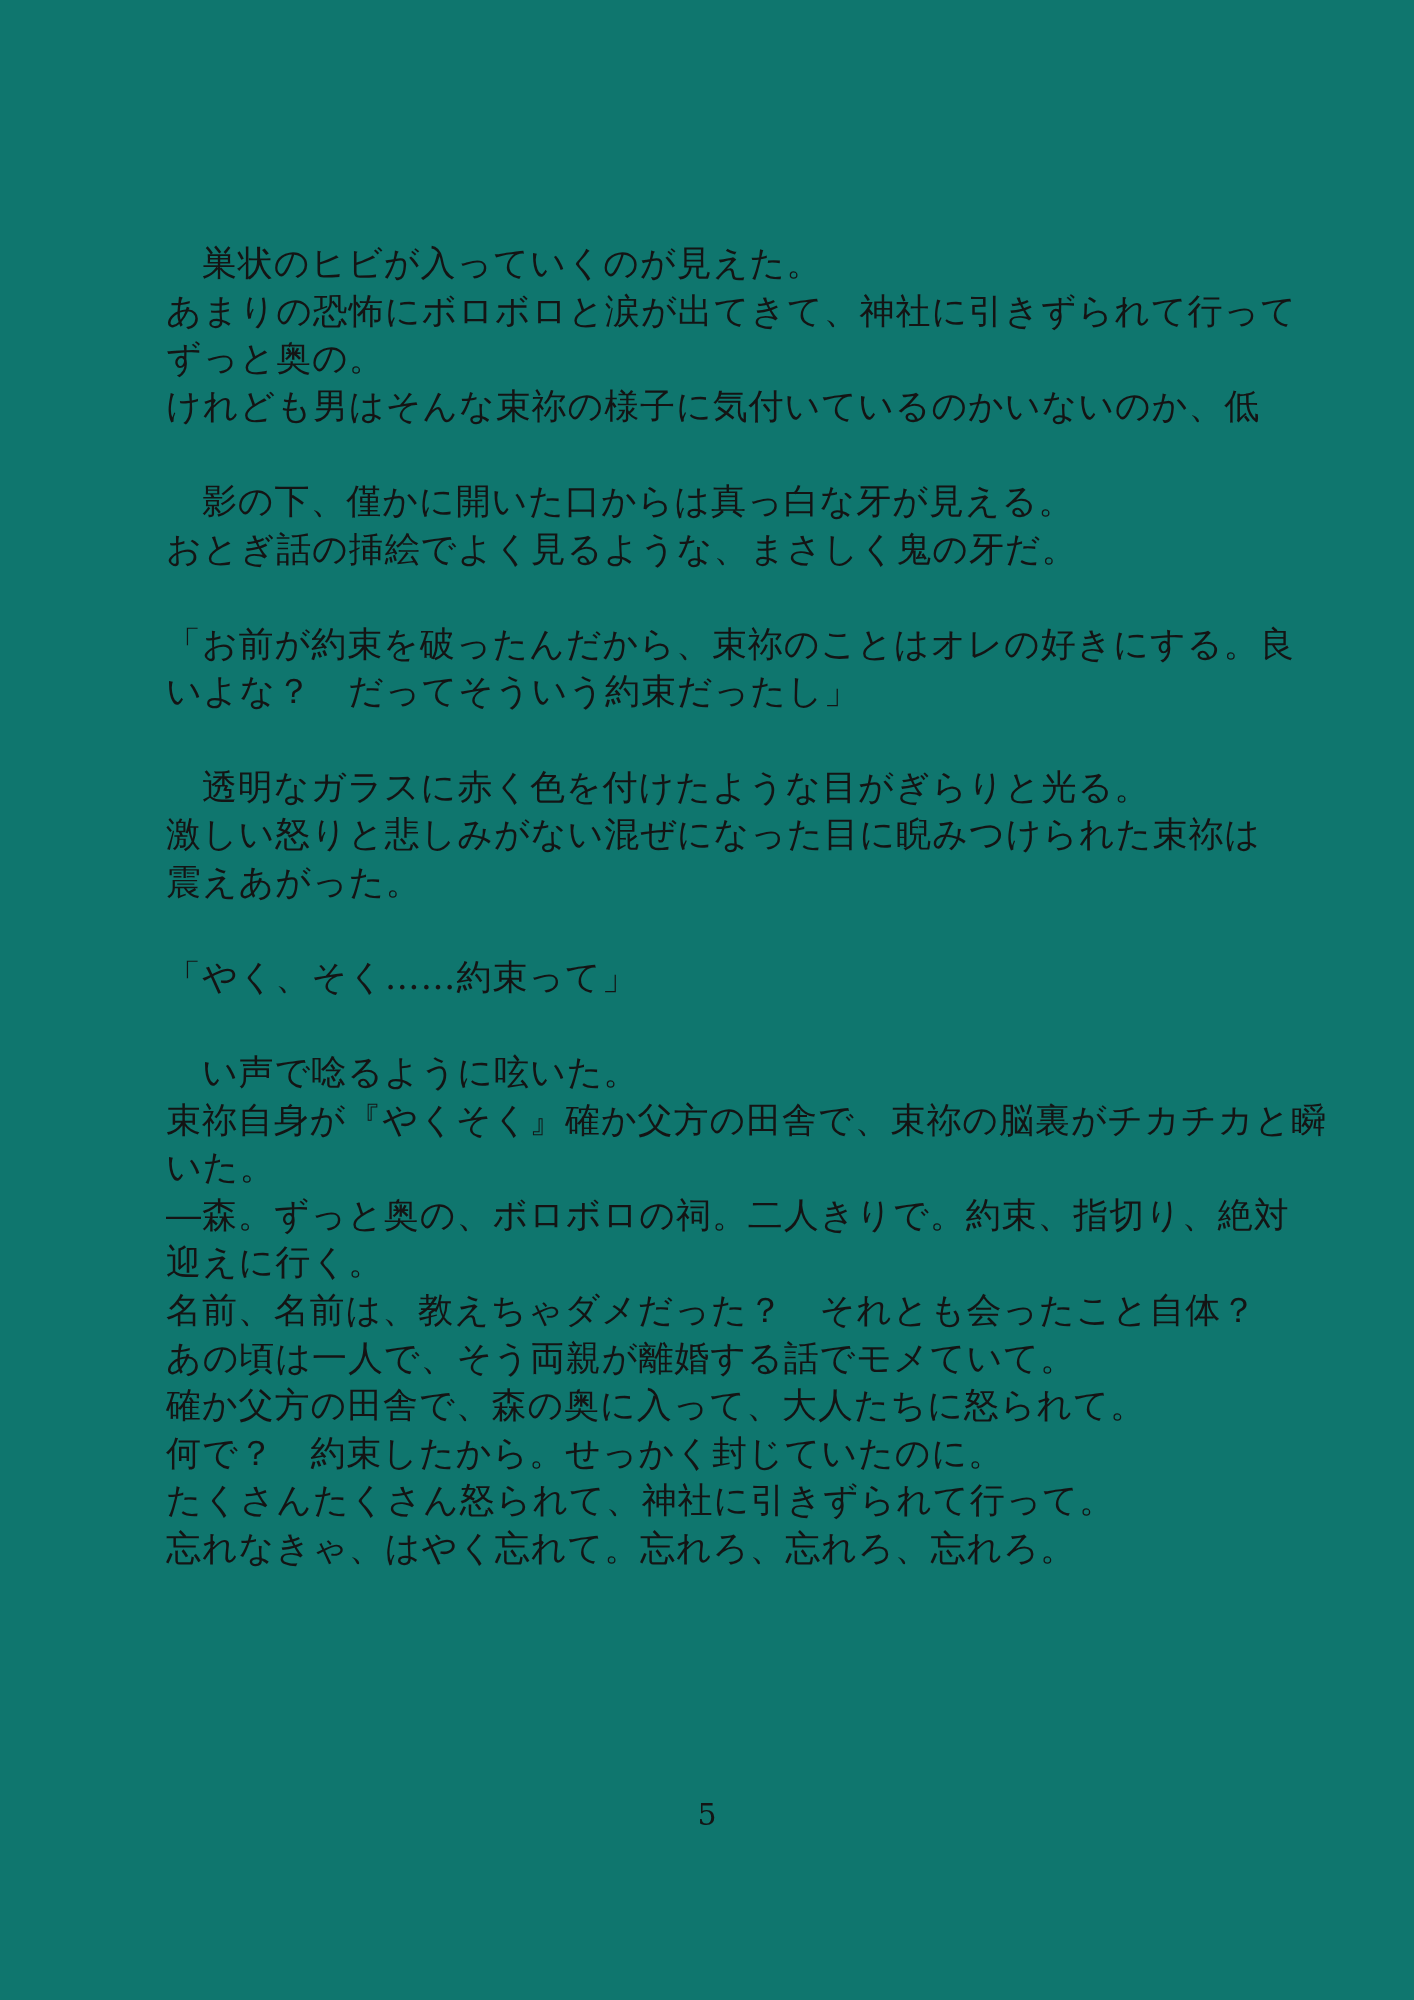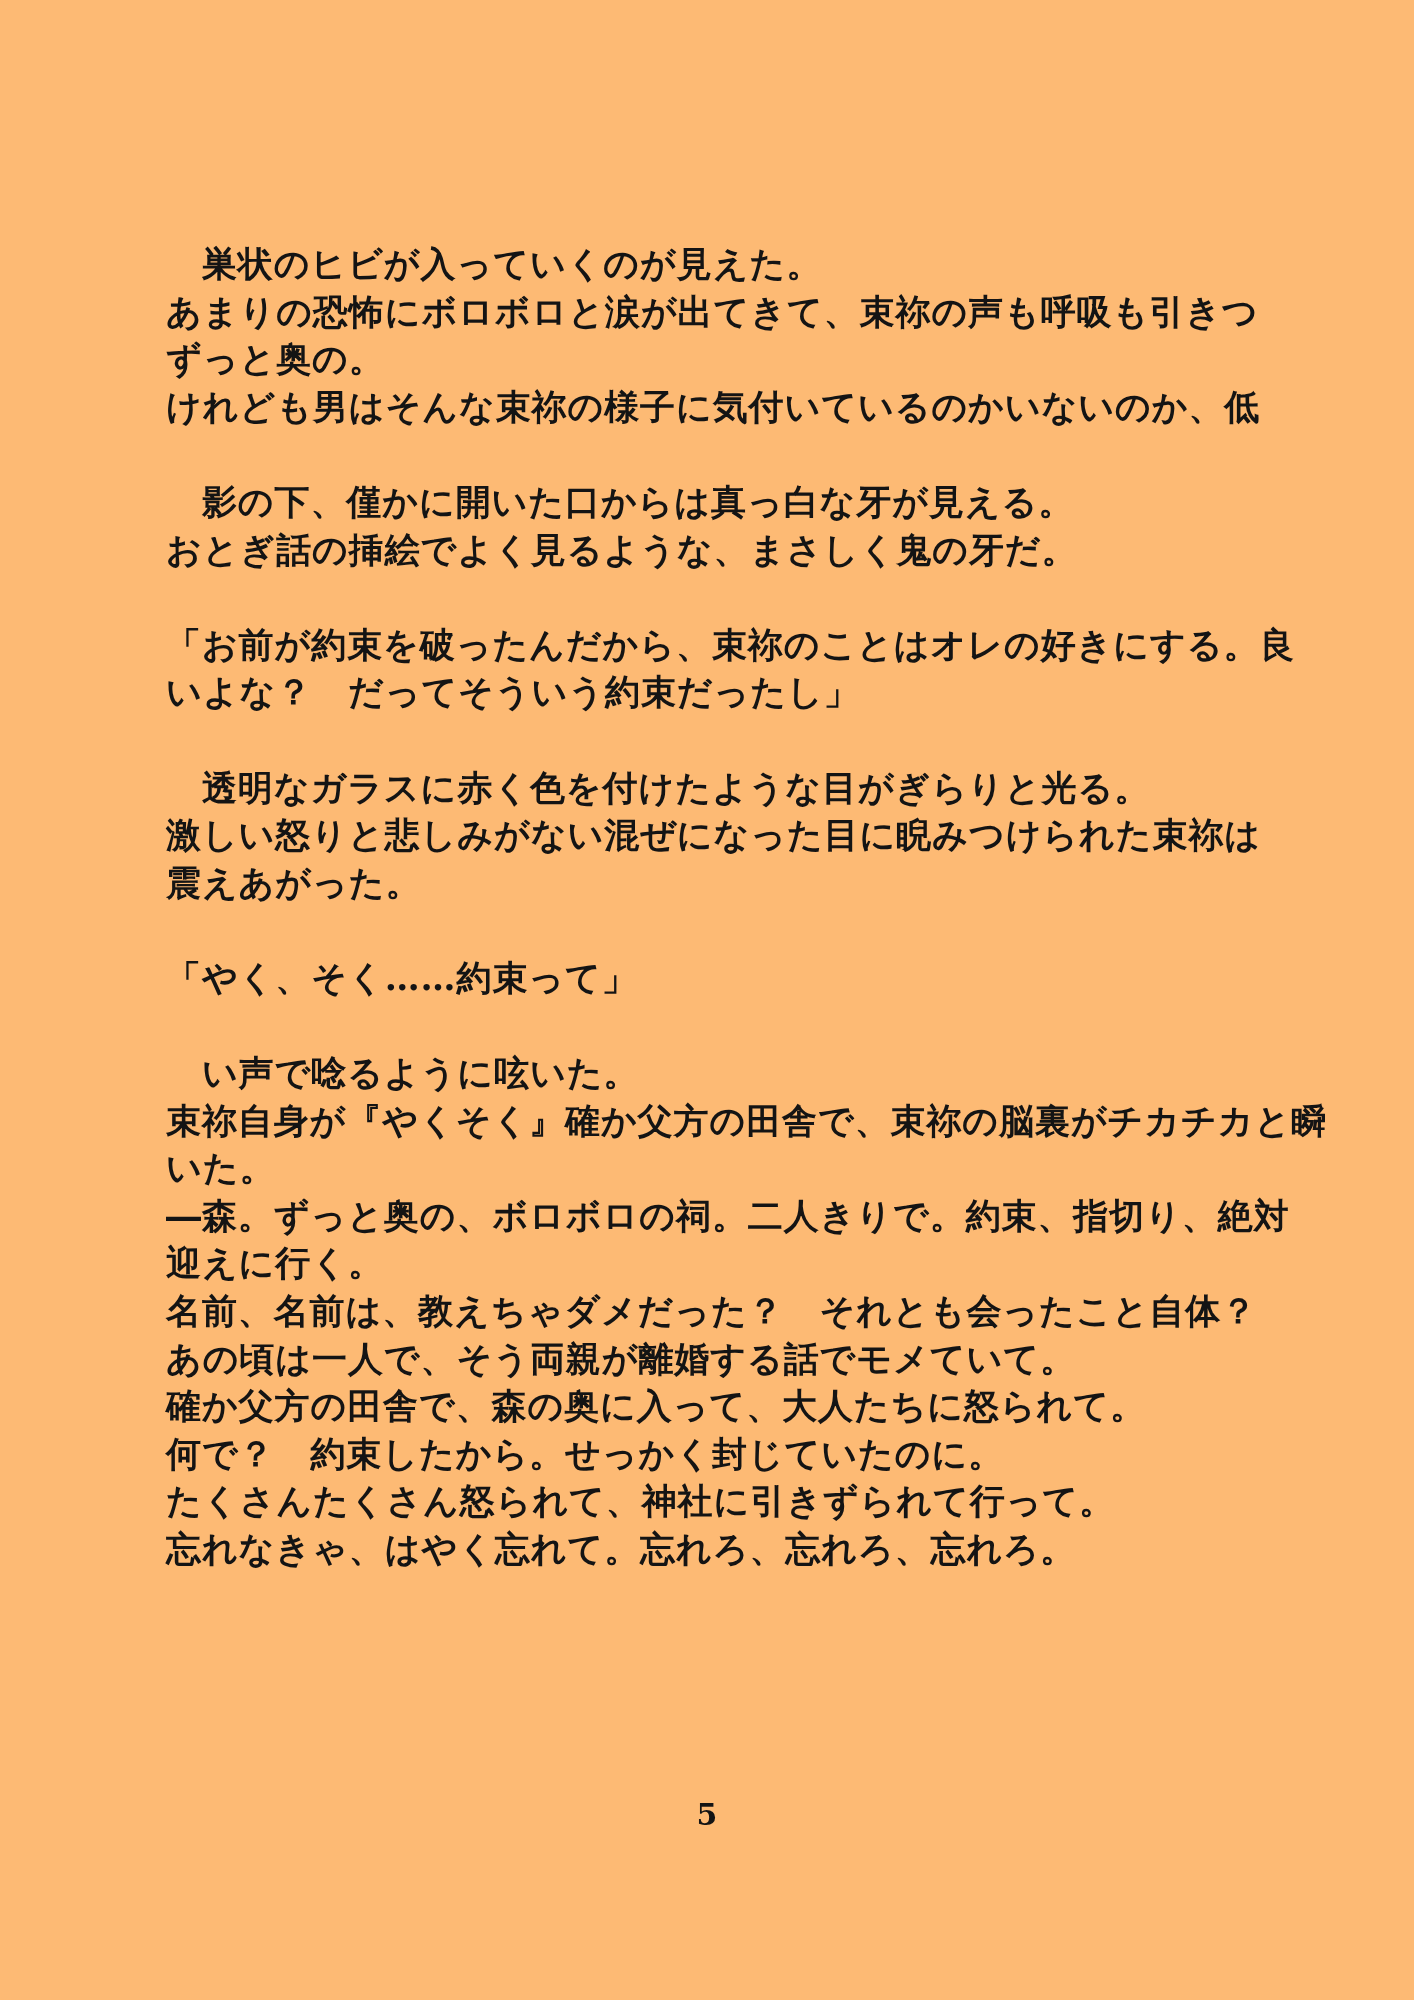--- a/index.html
+++ b/index.html
@@ -4,25 +4,24 @@
 <style>
   html, body {
     margin: 0;
     padding: 0;
     background: #ffffff;
   }
   .page {
     position: relative;
     width: 1414px;
     height: 2000px;
-    background: #fdba74;
+    background: #0f766e;
     overflow: hidden;
     font-family: "DejaVu Serif", "Liberation Serif", serif;
     color: #141414;
-    font-weight: bold;
   }
   .doc-body {
     position: absolute;
     left: 166px;
     top: 240px;
     width: 1120px;
   }
   .paragraph {
     margin: 0 0 47.6px 0;
   }
@@ -44,21 +43,21 @@
     color: #141414;
   }
 </style>
 </head>
 <body>
 
 <div class="page">
   <main class="doc-body">
       <div class="paragraph">
         <div class="line">　巣状のヒビが入っていくのが見えた。</div>
-        <div class="line">あまりの恐怖にボロボロと涙が出てきて、束祢の声も呼吸も引きつ</div>
+        <div class="line">あまりの恐怖にボロボロと涙が出てきて、神社に引きずられて行って</div>
         <div class="line">ずっと奥の。</div>
         <div class="line">けれども男はそんな束祢の様子に気付いているのかいないのか、低</div>
       </div>
       <div class="paragraph">
         <div class="line">　影の下、僅かに開いた口からは真っ白な牙が見える。</div>
         <div class="line">おとぎ話の挿絵でよく見るような、まさしく鬼の牙だ。</div>
       </div>
       <div class="paragraph">
         <div class="line">「お前が約束を破ったんだから、束祢のことはオレの好きにする。良</div>
         <div class="line">いよな？　だってそういう約束だったし」</div>

